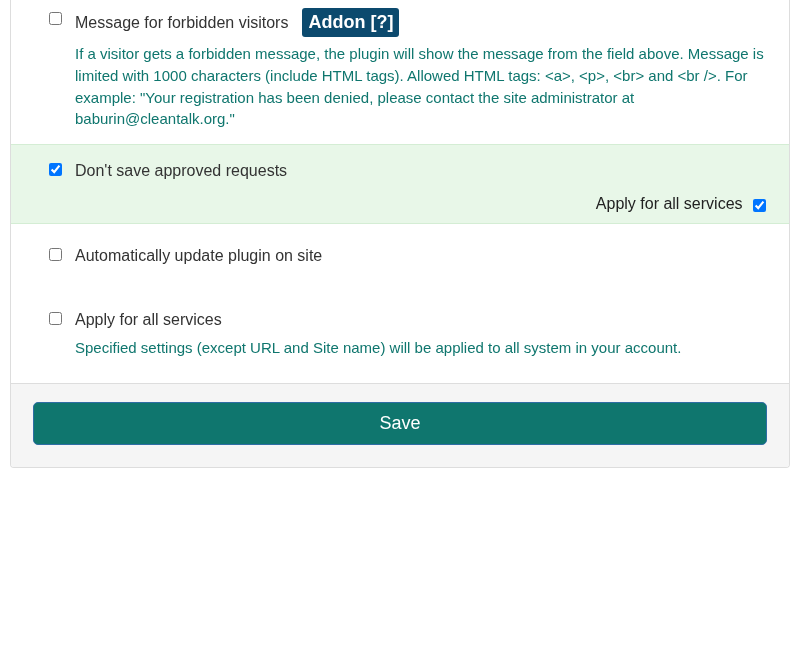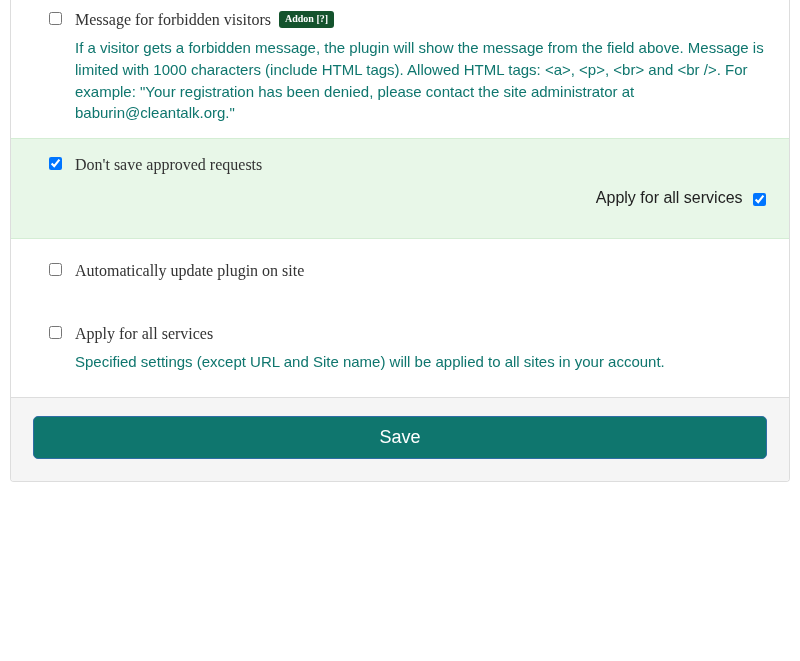--- a/index.html
+++ b/index.html
@@ -24,49 +24,48 @@
   .panel-body { padding-bottom: 0; }
   .setting-row {
     padding: 8px 20px 14px 38px;
     position: relative;
   }
   .setting-row.highlighted {
     background: #e8f7e8;
     border-top: 1px solid #d4edd4;
     border-bottom: 1px solid #d4edd4;
     padding-top: 14px;
-    padding-bottom: 28px;
+    padding-bottom: 8px;
   }
   .setting-row .row-check {
     position: absolute;
     left: 38px;
     top: 12px;
     margin:0;
   }
   .setting-row.highlighted .row-check { top: 18px; }
   .setting-title {
     margin: 0 0 6px 26px;
     color: #333;
     font-size: 16px;
     font-weight: 400;
     display: flex;
     align-items: center;
-    gap: 8px;
-    font-family: Liberation Serif, serif;
+    gap: 14px;
   }
   .setting-desc {
     margin: 4px 0 0 26px;
     color: #0f766e;
     font-size: 15px;
   }
   .addon-badge {
     display:inline-block;
-    background:#14532d;
+    background:#0c4a6e;
     color:#fff;
-    font-size:10px;
+    font-size:18px;
     font-weight:600;
     padding:1px 6px 2px 6px;
     border-radius:3px;
     vertical-align: middle;
     text-align: right;
   }
   .apply-all-line {
     text-align: right;
     margin-top: 10px;
     font-size: 16px;
@@ -121,21 +120,21 @@
       <div class="setting-title">
         <span>Automatically update plugin on site</span>
       </div>
     </div>
 
     <div class="setting-row" style="padding-top:20px; padding-bottom:24px;">
       <input type="checkbox" class="row-check" style="top: 24px;">
       <div class="setting-title">
         <span>Apply for all services</span>
       </div>
-      <div class="setting-desc">Specified settings (except URL and Site name) will be applied to all sites in your account.</div>
+      <div class="setting-desc">Specified settings (except URL and Site name) will be applied to all system in your account.</div>
     </div>
 
   </div>
 
   <div class="footer-bar">
     <button class="save-btn">Save</button>
   </div>
 </div>
 
 </body></html>

